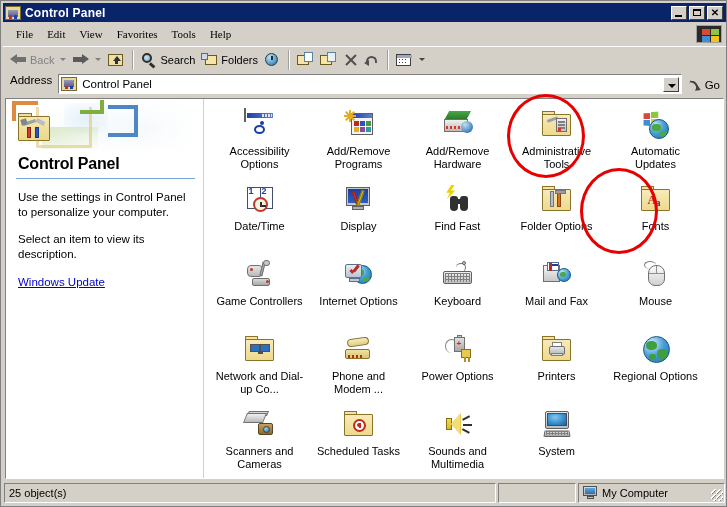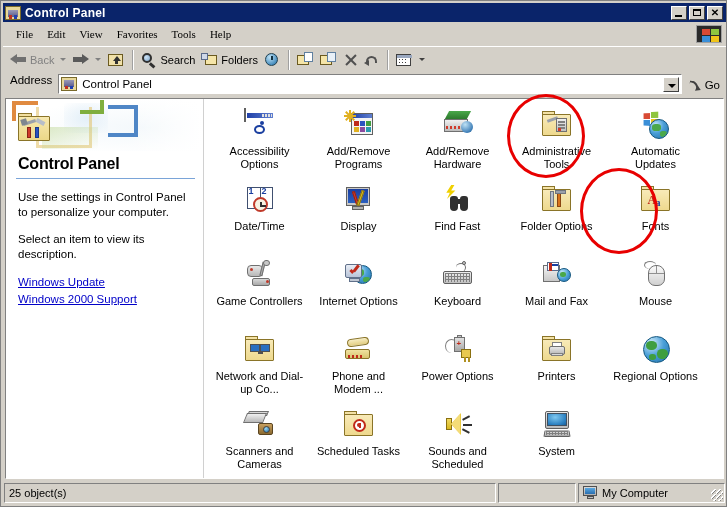--- a/index.html
+++ b/index.html
@@ -1040,21 +1040,20 @@
         </div>
       </div>
       <div class="cp-title">Control Panel</div>
       <div class="hr-blue"></div>
       <div class="pane-body">
         <p>Use the settings in Control Panel to personalize your computer.</p>
         <p>Select an item to view its description.</p>
       </div>
       <div class="pane-links">
         <a class="plink" href="#">Windows Update</a>
-        <a class="plink" href="#">Windows 2000 Support</a>
       </div>
     </div>
 
     <div class="gridpane">
       <div class="grid">
 
         <div class="cell">
           <div class="iconbox">
             <i class="acc-win"></i><i class="acc-bar"></i><i class="acc-btns"></i>
             <span class="acc-man">
@@ -1302,21 +1301,21 @@
 
         <div class="cell">
           <div class="iconbox">
             <i class="sm-spk"></i>
               <i class="sm-cone"></i>
               <i class="sm-cone2"></i>
             <i class="sm-w1"></i>
               <i class="sm-w2"></i>
               <i class="sm-w3"></i>
           </div>
-          <div class="label">Sounds and Scheduled</div>
+          <div class="label">Sounds and Multimedia</div>
         </div>
 
         <div class="cell">
           <div class="iconbox">
             <i class="sy-mon"></i>
               <i class="sy-scr"></i>
               <i class="sy-kb"></i>
               <i class="sy-kbk"></i>
           </div>
           <div class="label">System</div>

